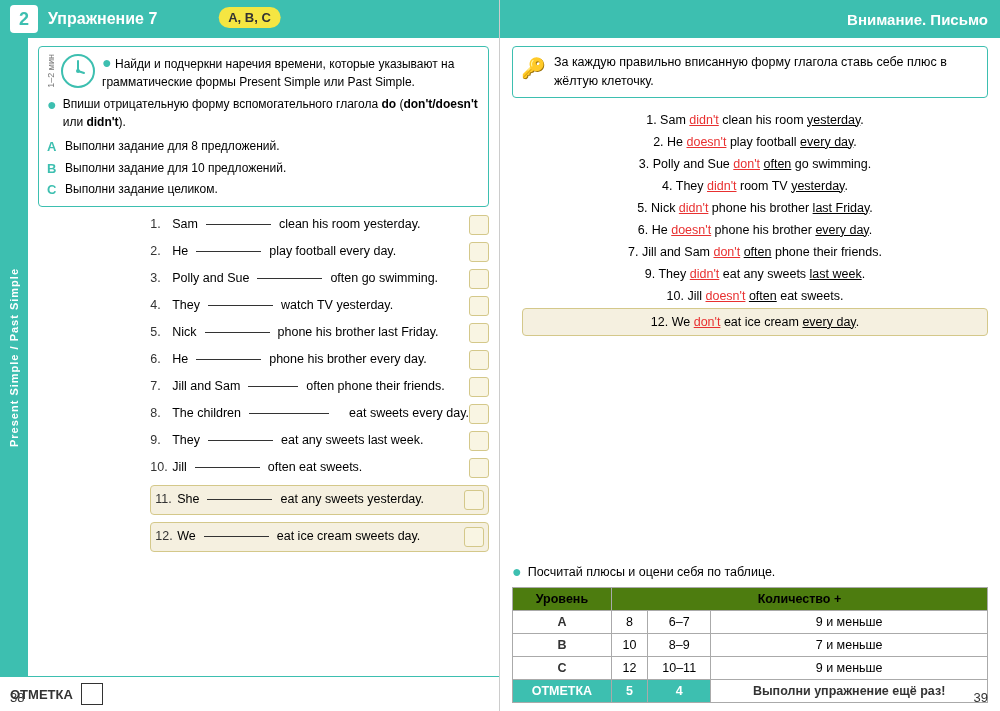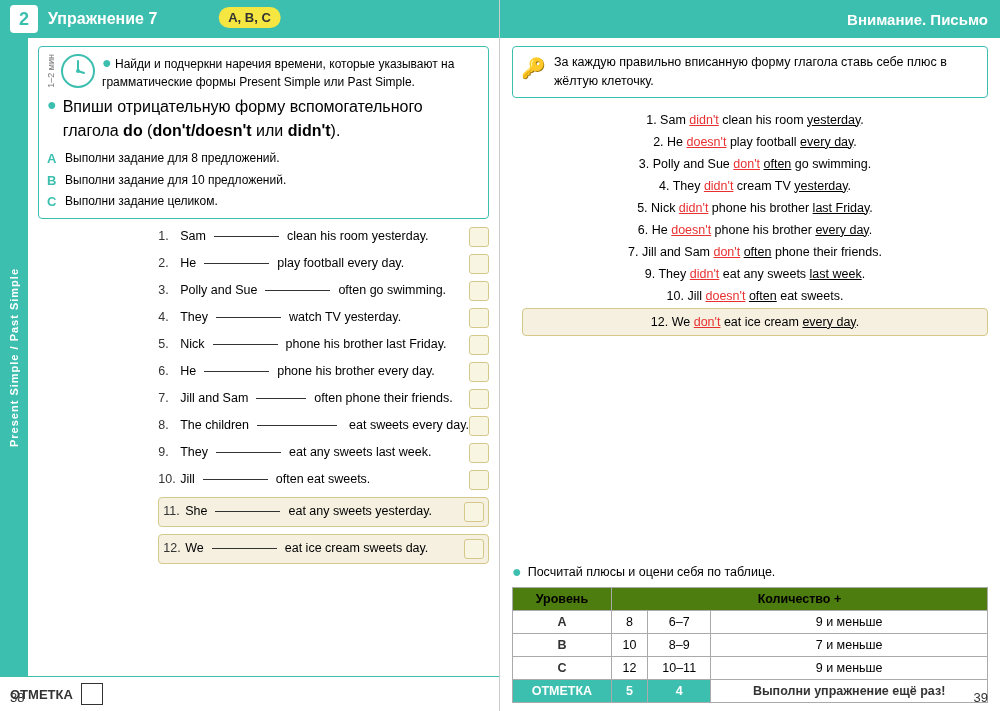--- a/index.html
+++ b/index.html
@@ -406,21 +406,21 @@
               <circle cx="18" cy="18" r="2" fill="#3dbfb0"></circle>
             </svg>
           </div>
           <div style="font-size:12px;line-height:1.5;">
             <span class="bullet-teal">●</span>
             <span>Найди и подчеркни наречия времени, которые указывают на грамматические формы Present Simple или Past Simple.</span>
           </div>
         </div>
         <div style="display:flex;gap:6px;align-items:flex-start;margin-bottom:6px;">
           <span class="bullet-teal">●</span>
-          <span style="font-size:16px;line-height:1.5;">Впиши отрицательную форму вспомогательного глагола <b>do</b> (<b>don't/doesn't</b> или <b>didn't</b>).</span>
+          <span style="font-size:12px;line-height:1.5;">Впиши отрицательную форму вспомогательного глагола <b>do</b> (<b>don't/doesn't</b> или <b>didn't</b>).</span>
         </div>
         <div class="abc-row">
           <span class="abc-letter">A</span>
           <span>Выполни задание для 8 предложений.</span>
         </div>
         <div class="abc-row">
           <span class="abc-letter">B</span>
           <span>Выполни задание для 10 предложений.</span>
         </div>
         <div class="abc-row">
@@ -476,21 +476,21 @@
     <span class="ex-number">7.</span>
     <span style="margin-right:4px;">Jill and Sam</span>
     <span class="ex-blank ex-blank-short"></span>
     <span style="margin-left:4px;flex:1;">often phone their friends.</span>
     <span class="checkbox-circle"></span>
   </div>
           <div class="exercise-item">
     <span class="ex-number">8.</span>
     <span style="margin-right:4px;">The children</span>
     <span class="ex-blank ex-blank-long"></span>
-    <span style="margin-left:8px;flex:1;">eat sweets every day.</span>
+    <span style="margin-left:16px;flex:1;">eat sweets every day.</span>
     <span class="checkbox-circle"></span>
   </div>
           <div class="exercise-item">
     <span class="ex-number">9.</span>
     <span style="margin-right:4px;">They</span>
     <span class="ex-blank ex-blank-medium"></span>
     <span style="margin-left:4px;flex:1;">eat any sweets last week.</span>
     <span class="checkbox-circle"></span>
   </div>
           <div class="exercise-item">
@@ -534,21 +534,21 @@
 
     <div class="right-instruction-box">
       <span class="key-icon">🔑</span>
       <span>За каждую правильно вписанную форму глагола ставь себе плюс в жёлтую клеточку.</span>
     </div>
 
     <div class="answer-list" id="answer-list">
     <div class="answer-item"><span>1. </span><span style="">Sam </span><span style="color:#e83030;text-decoration:underline;">didn't</span><span style=""> clean his room </span><span style="text-decoration:underline;">yesterday</span><span style="">.</span></div>
         <div class="answer-item"><span>2. </span><span style="">He </span><span style="color:#e83030;text-decoration:underline;">doesn't</span><span style=""> play football </span><span style="text-decoration:underline;">every day</span><span style="">.</span></div>
         <div class="answer-item"><span>3. </span><span style="">Polly and Sue </span><span style="color:#e83030;text-decoration:underline;">don't</span><span style=""> </span><span style="text-decoration:underline;">often</span><span style=""> go swimming.</span></div>
-        <div class="answer-item"><span>4. </span><span style="">They </span><span style="color:#e83030;text-decoration:underline;">didn't</span><span style=""> cream TV </span><span style="text-decoration:underline;">yesterday</span><span style="">.</span></div>
+        <div class="answer-item"><span>4. </span><span style="">They </span><span style="color:#e83030;text-decoration:underline;">didn't</span><span style=""> room TV </span><span style="text-decoration:underline;">yesterday</span><span style="">.</span></div>
         <div class="answer-item"><span>5. </span><span style="">Nick </span><span style="color:#e83030;text-decoration:underline;">didn't</span><span style=""> phone his brother </span><span style="text-decoration:underline;">last Friday</span><span style="">.</span></div>
         <div class="answer-item"><span>6. </span><span style="">He </span><span style="color:#e83030;text-decoration:underline;">doesn't</span><span style=""> phone his brother </span><span style="text-decoration:underline;">every day</span><span style="">.</span></div>
         <div class="answer-item"><span>7. </span><span style="">Jill and Sam </span><span style="color:#e83030;text-decoration:underline;">don't</span><span style=""> </span><span style="text-decoration:underline;">often</span><span style=""> phone their friends.</span></div>
         <div class="answer-item"><span>9. </span><span style="">They </span><span style="color:#e83030;text-decoration:underline;">didn't</span><span style=""> eat any sweets </span><span style="text-decoration:underline;">last week</span><span style="">.</span></div>
         <div class="answer-item"><span>10. </span><span style="">Jill </span><span style="color:#e83030;text-decoration:underline;">doesn't</span><span style=""> </span><span style="text-decoration:underline;">often</span><span style=""> eat sweets.</span></div>
         <div class="answer-item highlighted"><span>12. </span><span style="">We </span><span style="color:#e83030;text-decoration:underline;">don't</span><span style=""> eat ice cream </span><span style="text-decoration:underline;">every day</span><span style="">.</span></div>
       </div>
 
     <div class="scoring-section">
       <div class="scoring-bullet">

